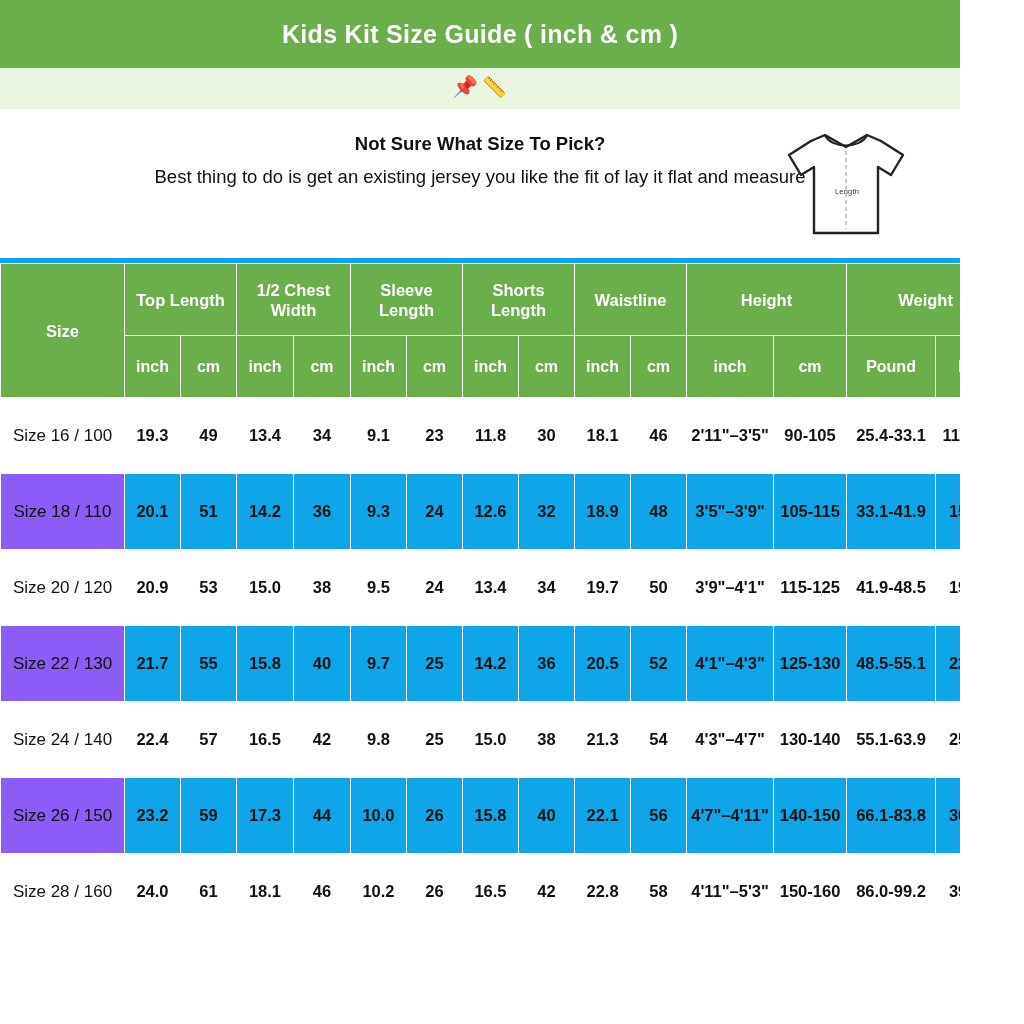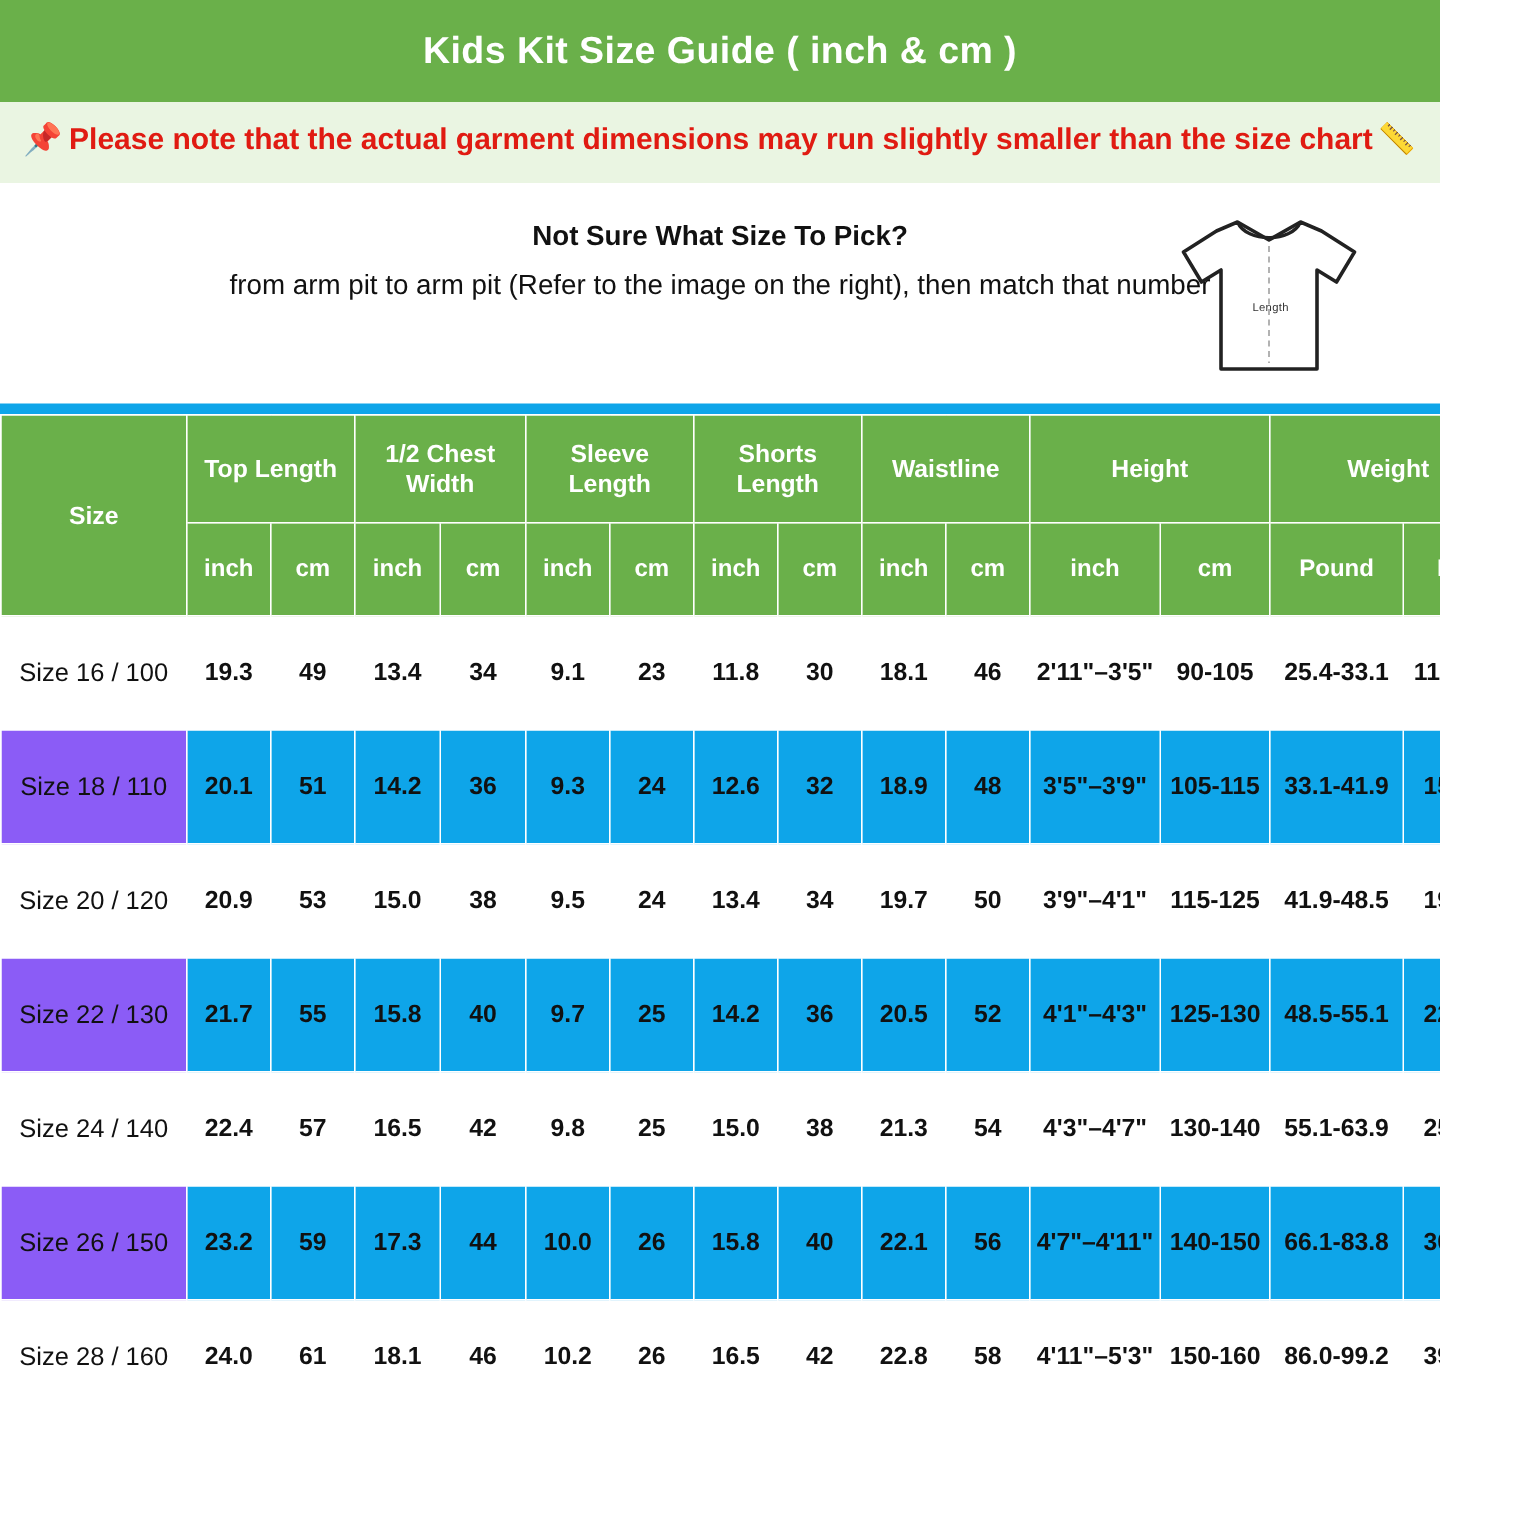--- a/index.html
+++ b/index.html
@@ -55,21 +55,21 @@
   .pin-icon { font-size: 21px; line-height: 1; }
   .ruler-icon { font-size: 20px; line-height: 1; }
   .sparkle-icon { font-size: 19px; line-height: 1; }
 
   
   .help-block {
     position: relative;
     background: #ffffff;
     padding: 16px 10px 14px 10px;
     text-align: center;
-    border-bottom: 7px solid #0ea5e9;
+    border-bottom: 5px solid #0ea5e9;
     min-height: 152px;
   }
   .help-line {
     color: #111111;
     font-size: 18.5px;
     line-height: 33px;
     font-weight: normal;
   }
   .help-line.first { font-weight: bold; }
 
@@ -135,28 +135,27 @@
 
 <div id="page">
 
   <div class="title-banner">
     <span class="title-text">Kids Kit Size Guide ( inch &amp; cm )</span>
   </div>
 
   <div class="note-block">
     <div class="note-line">
       <span class="pin-icon">📌</span>
-      <span>Please note that the actual garment dimensions may run slightly smaller than the size chart</span>
       <span class="ruler-icon">📏</span>
     </div>
   </div>
 
   <div class="help-block">
     <div class="help-line first">Not Sure What Size To Pick?</div>
-    <div class="help-line">from arm pit to arm pit (Refer to the image on the right), then match that number</div>
+    <div class="help-line">Best thing to do is get an existing jersey you like the fit of lay it flat and measure</div>
 
     <div class="shirt-figure">
       <svg width="130" height="118" viewBox="0 0 130 118" xmlns="http://www.w3.org/2000/svg">
         <path d="M44 10 L30 16 L8 30 L20 50 L33 42 L33 108 L97 108 L97 42 L110 50 L122 30 L100 16 L86 10 L65 22 Z" fill="#ffffff" stroke="#222222" stroke-width="2.4" stroke-linejoin="round"></path>
         <path d="M44 10 C50 24, 80 24, 86 10" fill="none" stroke="#222222" stroke-width="2.2"></path>
         <line x1="65" y1="26" x2="65" y2="104" stroke="#999999" stroke-width="1" stroke-dasharray="4,3"></line>
       </svg>
       <span class="shirt-label">Length</span>
     </div>
   </div>

